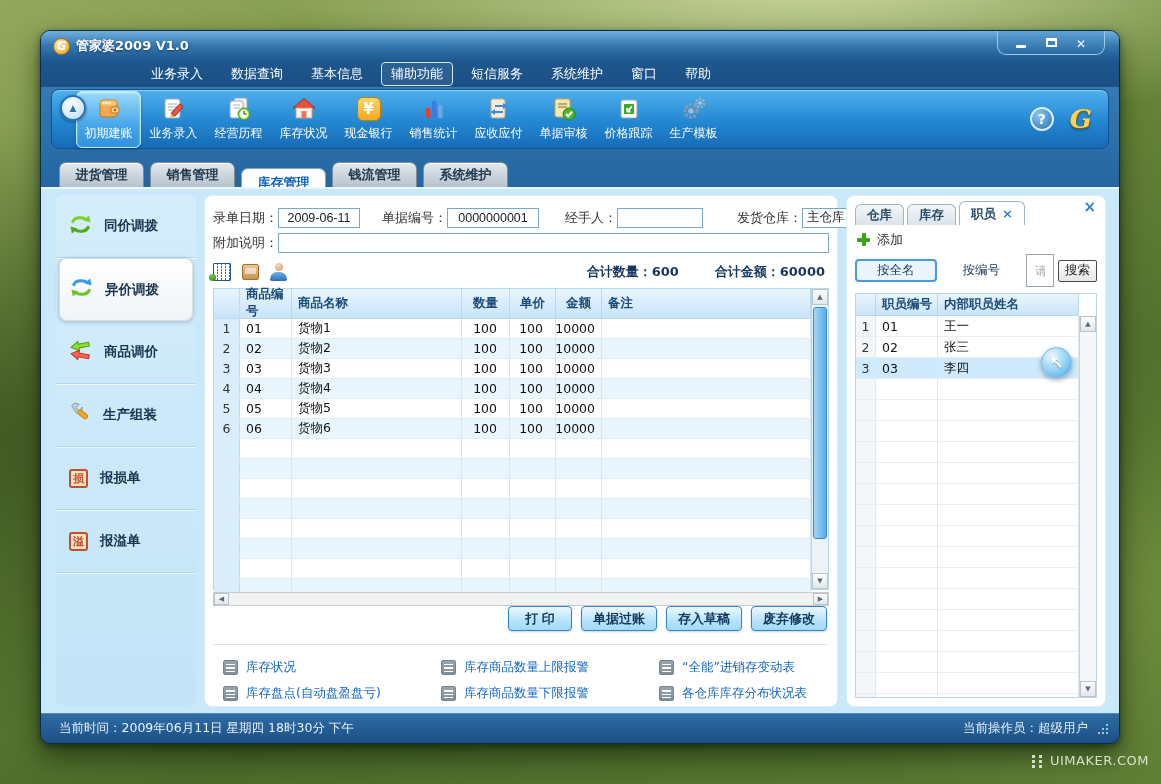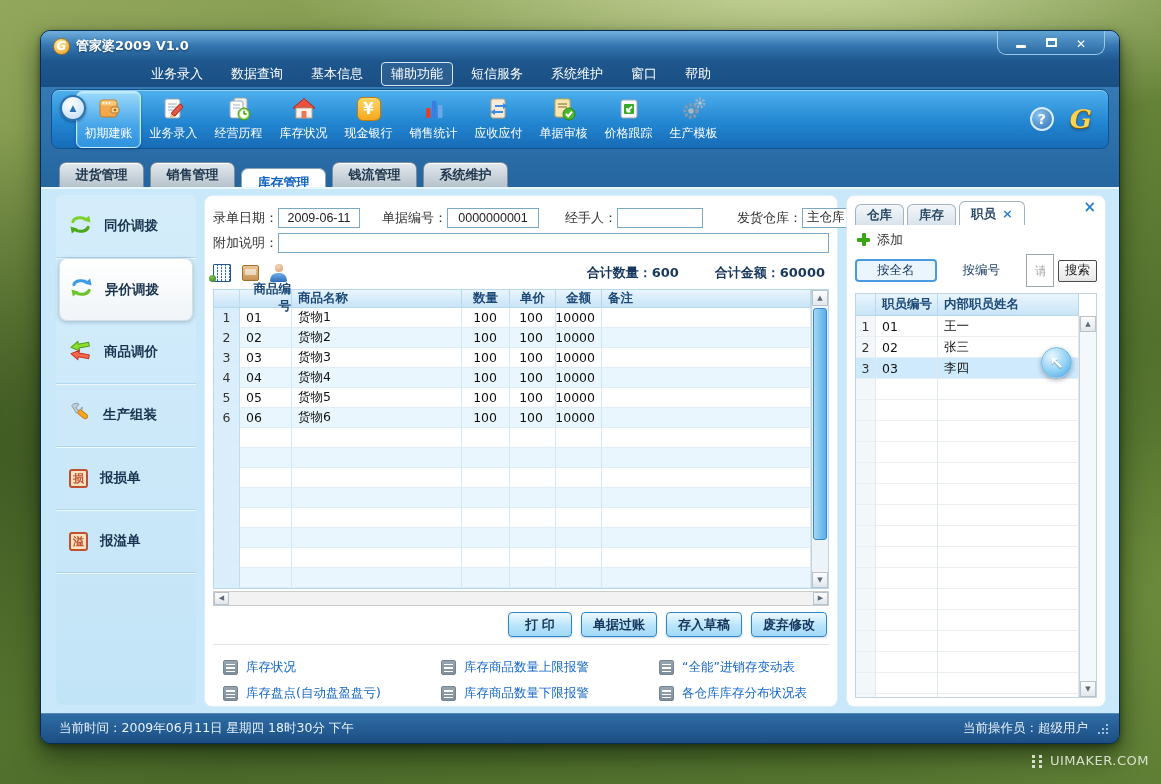--- a/index.html
+++ b/index.html
@@ -110,23 +110,23 @@
   .ic-box{width:17px;height:16px;background:linear-gradient(180deg,#e9c795,#c79353);border:1px solid #a2702e;border-radius:2px;position:relative;}
   .ic-box::before{content:"";position:absolute;left:2px;top:3px;right:2px;height:6px;background:rgba(255,255,255,.55);border-radius:1px;}
   .ic-person{width:17px;height:18px;position:relative;}
   .ic-person::before{content:"";position:absolute;left:4.5px;top:0;width:8px;height:8px;border-radius:50%;
     background:radial-gradient(circle at 40% 30%,#f6d7b4,#d89868);}
   .ic-person::after{content:"";position:absolute;left:0;bottom:0;width:17px;height:9px;border-radius:8px 8px 2px 2px;
     background:linear-gradient(180deg,#6fb0e8,#2f6cb8);}
 
   
   .m-table{height:302px; margin-top:3px; position:relative; border:1px solid #b7d9f0;}
-  .m-head{display:flex; height:18px; width:calc(100% - 17px);
+  .m-head{display:flex; height:30px; width:calc(100% - 17px);
     background:linear-gradient(180deg,#e9f5fd,#c9e4f7); border-bottom:1px solid #b7d9f0;
-    font-size:12.5px; font-weight:bold; color:#1c4a78;text-align:right;}
+    font-size:12.5px; font-weight:bold; color:#1c4a78;}
   .m-head>div{border-right:1px solid #b7d9f0; display:flex; align-items:center;}
   .m-body{width:calc(100% - 17px);}
   .trow{display:flex; height:20px; font-size:12.5px; color:#111; background:#fff;}
   .m-body .trow:nth-child(even){background:#e9f6fe;}
   .trow>div{border-right:1px solid #d2e8f7; border-bottom:1px solid #ddeefa; display:flex; align-items:center; overflow:hidden;}
   .c-num{width:26px; justify-content:center; background:#d9edfa; color:#333; border-right-color:#bcdcf2 !important;}
   .c-code{width:52px; padding-left:6px;}
   .c-name{width:170px; padding-left:6px;}
   .c-qty{width:48px; justify-content:flex-end; padding-right:12px;}
   .c-price{width:46px; justify-content:flex-end; padding-right:12px;}
@@ -144,21 +144,21 @@
   .sb-bottom{position:absolute; bottom:0; left:0; right:0;}
   .vsb .sb-thumb{position:absolute; left:1px; right:1px; top:18px; height:232px;
     background:linear-gradient(90deg,#a5d7f6,#58aee8); border:1px solid #3a88c8; border-radius:3px;}
   .hsb{height:15px; margin-top:2px; background:#f2f2f2; border:1px solid #c8ccd0; position:relative;}
   .hsb .sb-btn{position:absolute; top:0; bottom:0; height:auto; width:15px;}
   .hsb .sb-left{left:0;} .hsb .sb-right{right:0;}
   .sb-left::before{content:"◀"; font-size:7px;}
   .sb-right::before{content:"▶"; font-size:7px;}
 
   
-  .btn-row{height:40px; display:flex; justify-content:flex-end; align-items:center; gap:9px;
+  .btn-row{height:40px; display:flex; justify-content:flex-end; align-items:flex-start; gap:9px;
     border-bottom:1px solid #e2e2e2; padding-right:2px;}
   .act-btn{height:25px; min-width:64px; padding:0 11px; border:1px solid #2e86c8; border-radius:4px;
     background:linear-gradient(180deg,#eef9ff,#b9e4fb 55%,#a2daf9);
     color:#17375e; font-weight:bold; font-size:13px; box-shadow:0 1px 2px rgba(40,90,140,.25);}
 
   
   .links{padding:9px 10px 0; display:grid; grid-template-columns:218px 218px 1fr;
     grid-template-rows:repeat(2,26px); grid-auto-flow:column; align-items:center;}
   .rlink{display:flex; align-items:center; gap:8px; color:#1668c4; font-size:12.5px; white-space:nowrap;}
   .link-icon{width:15px;height:15px;border-radius:2px;border:1px solid #76848f;flex:none;

